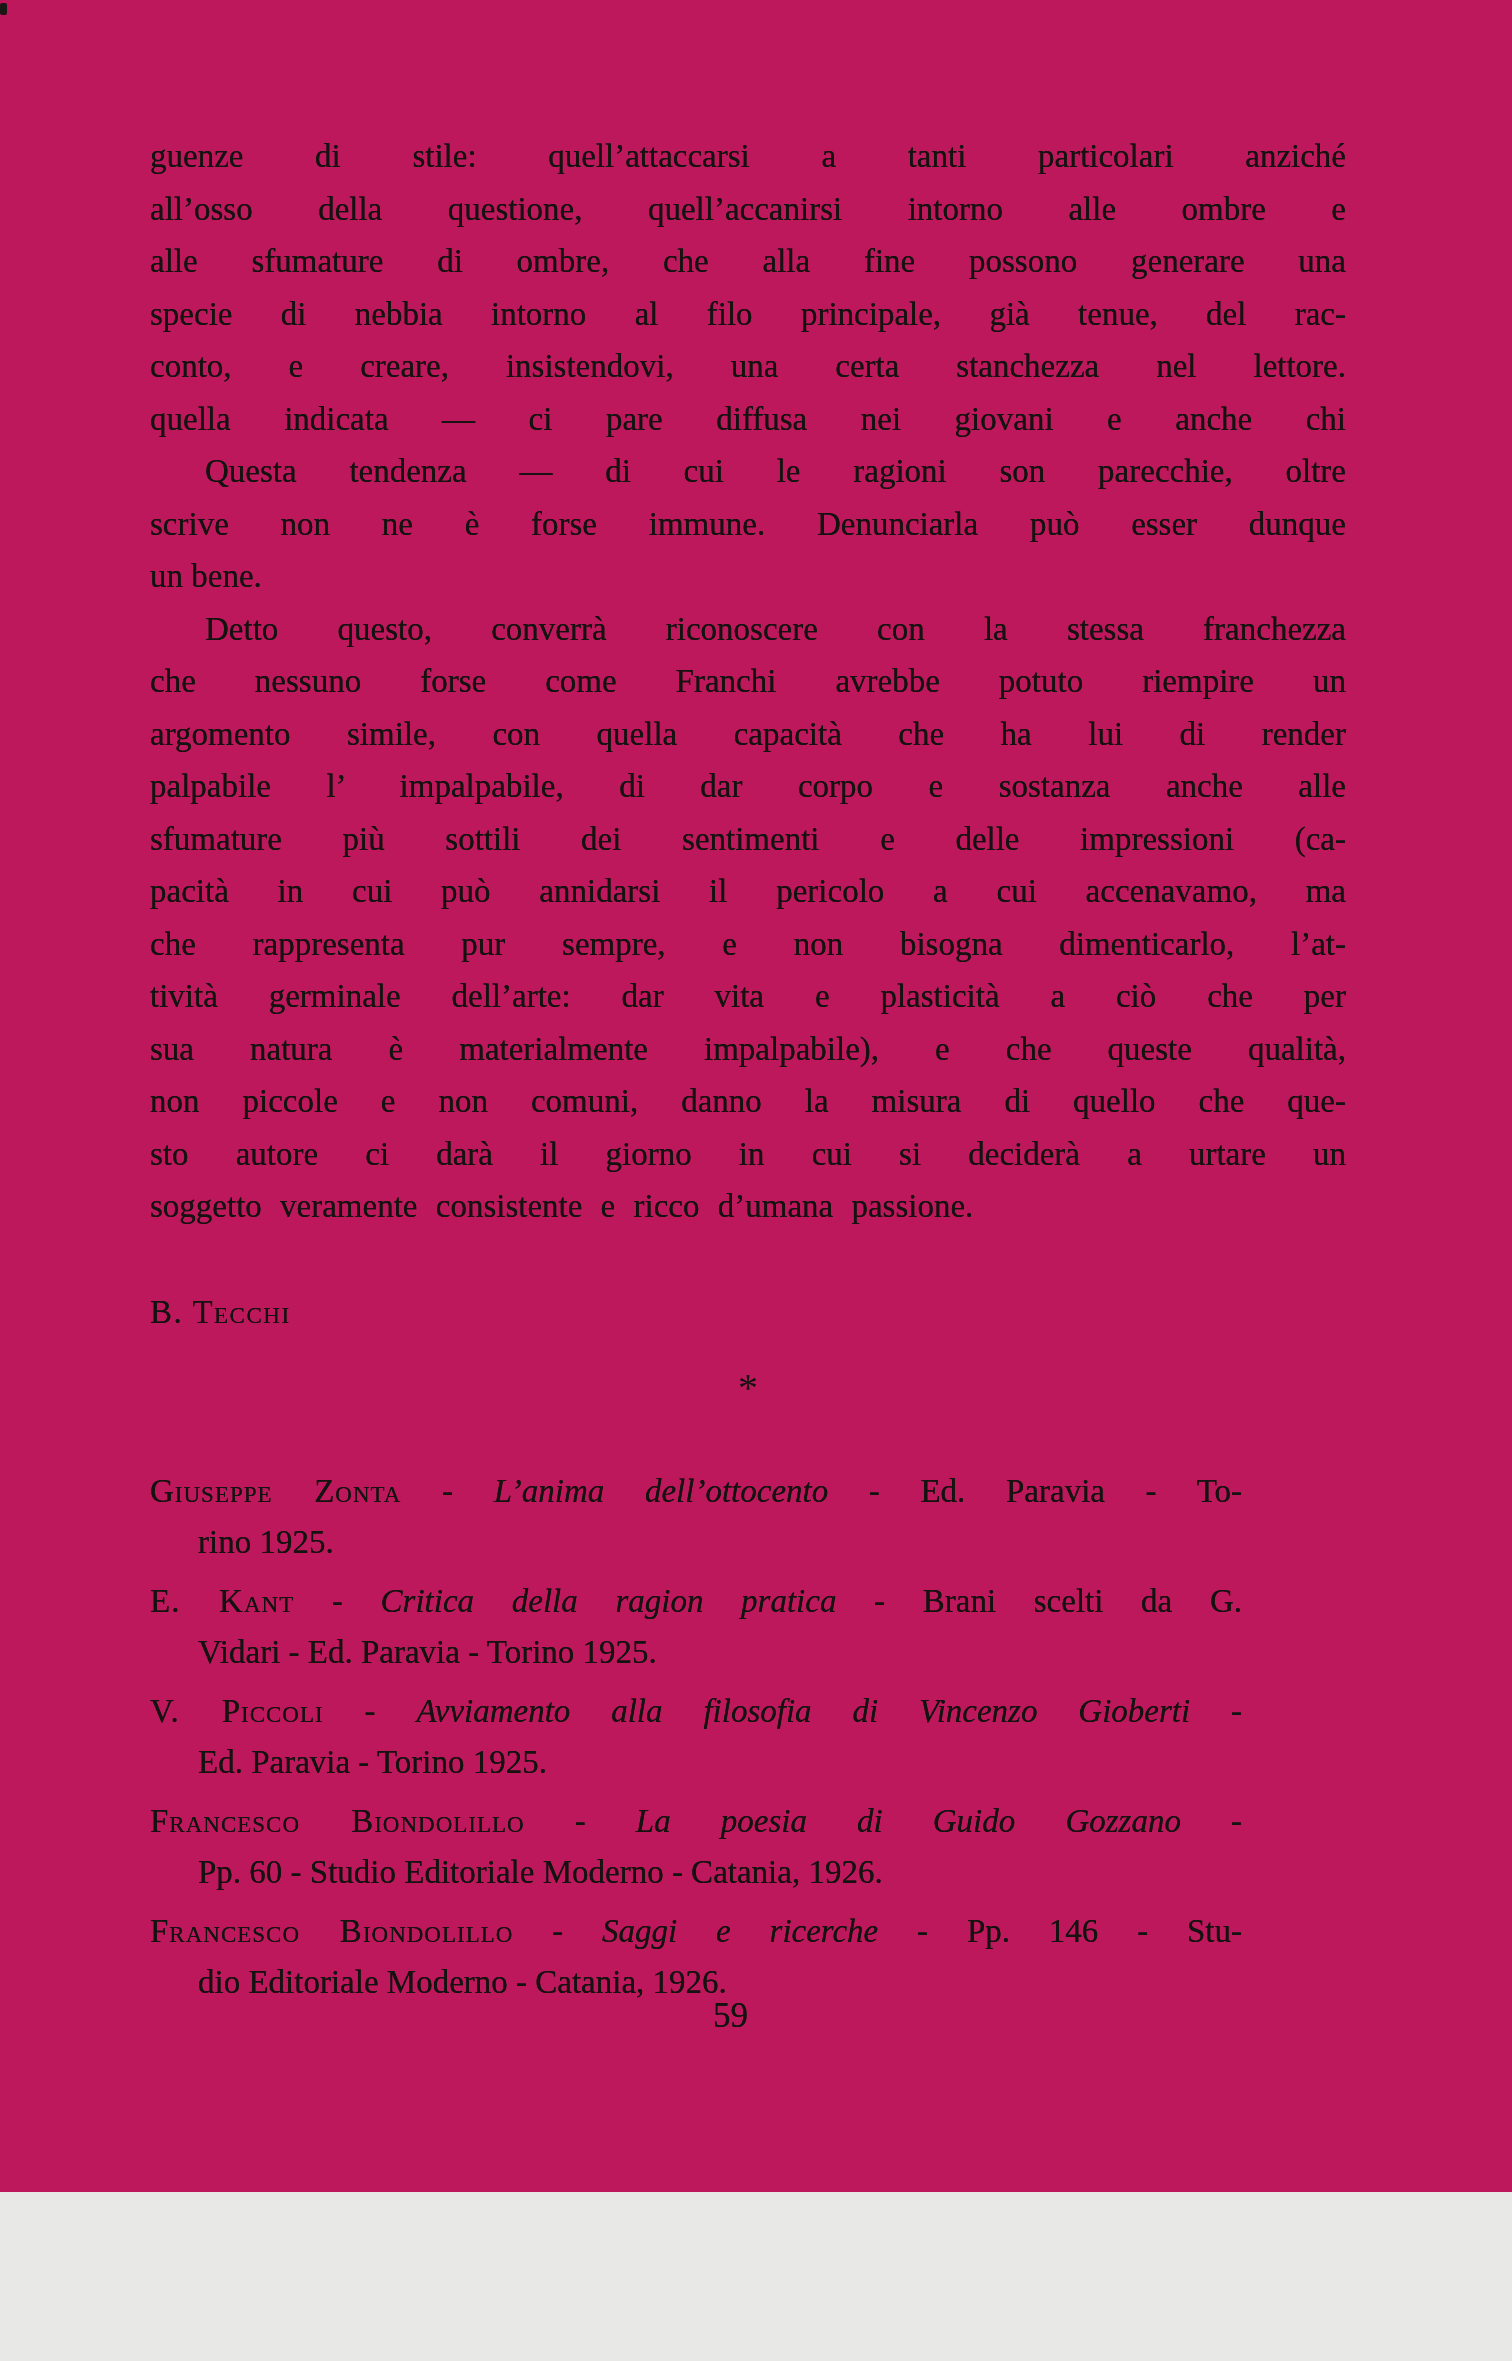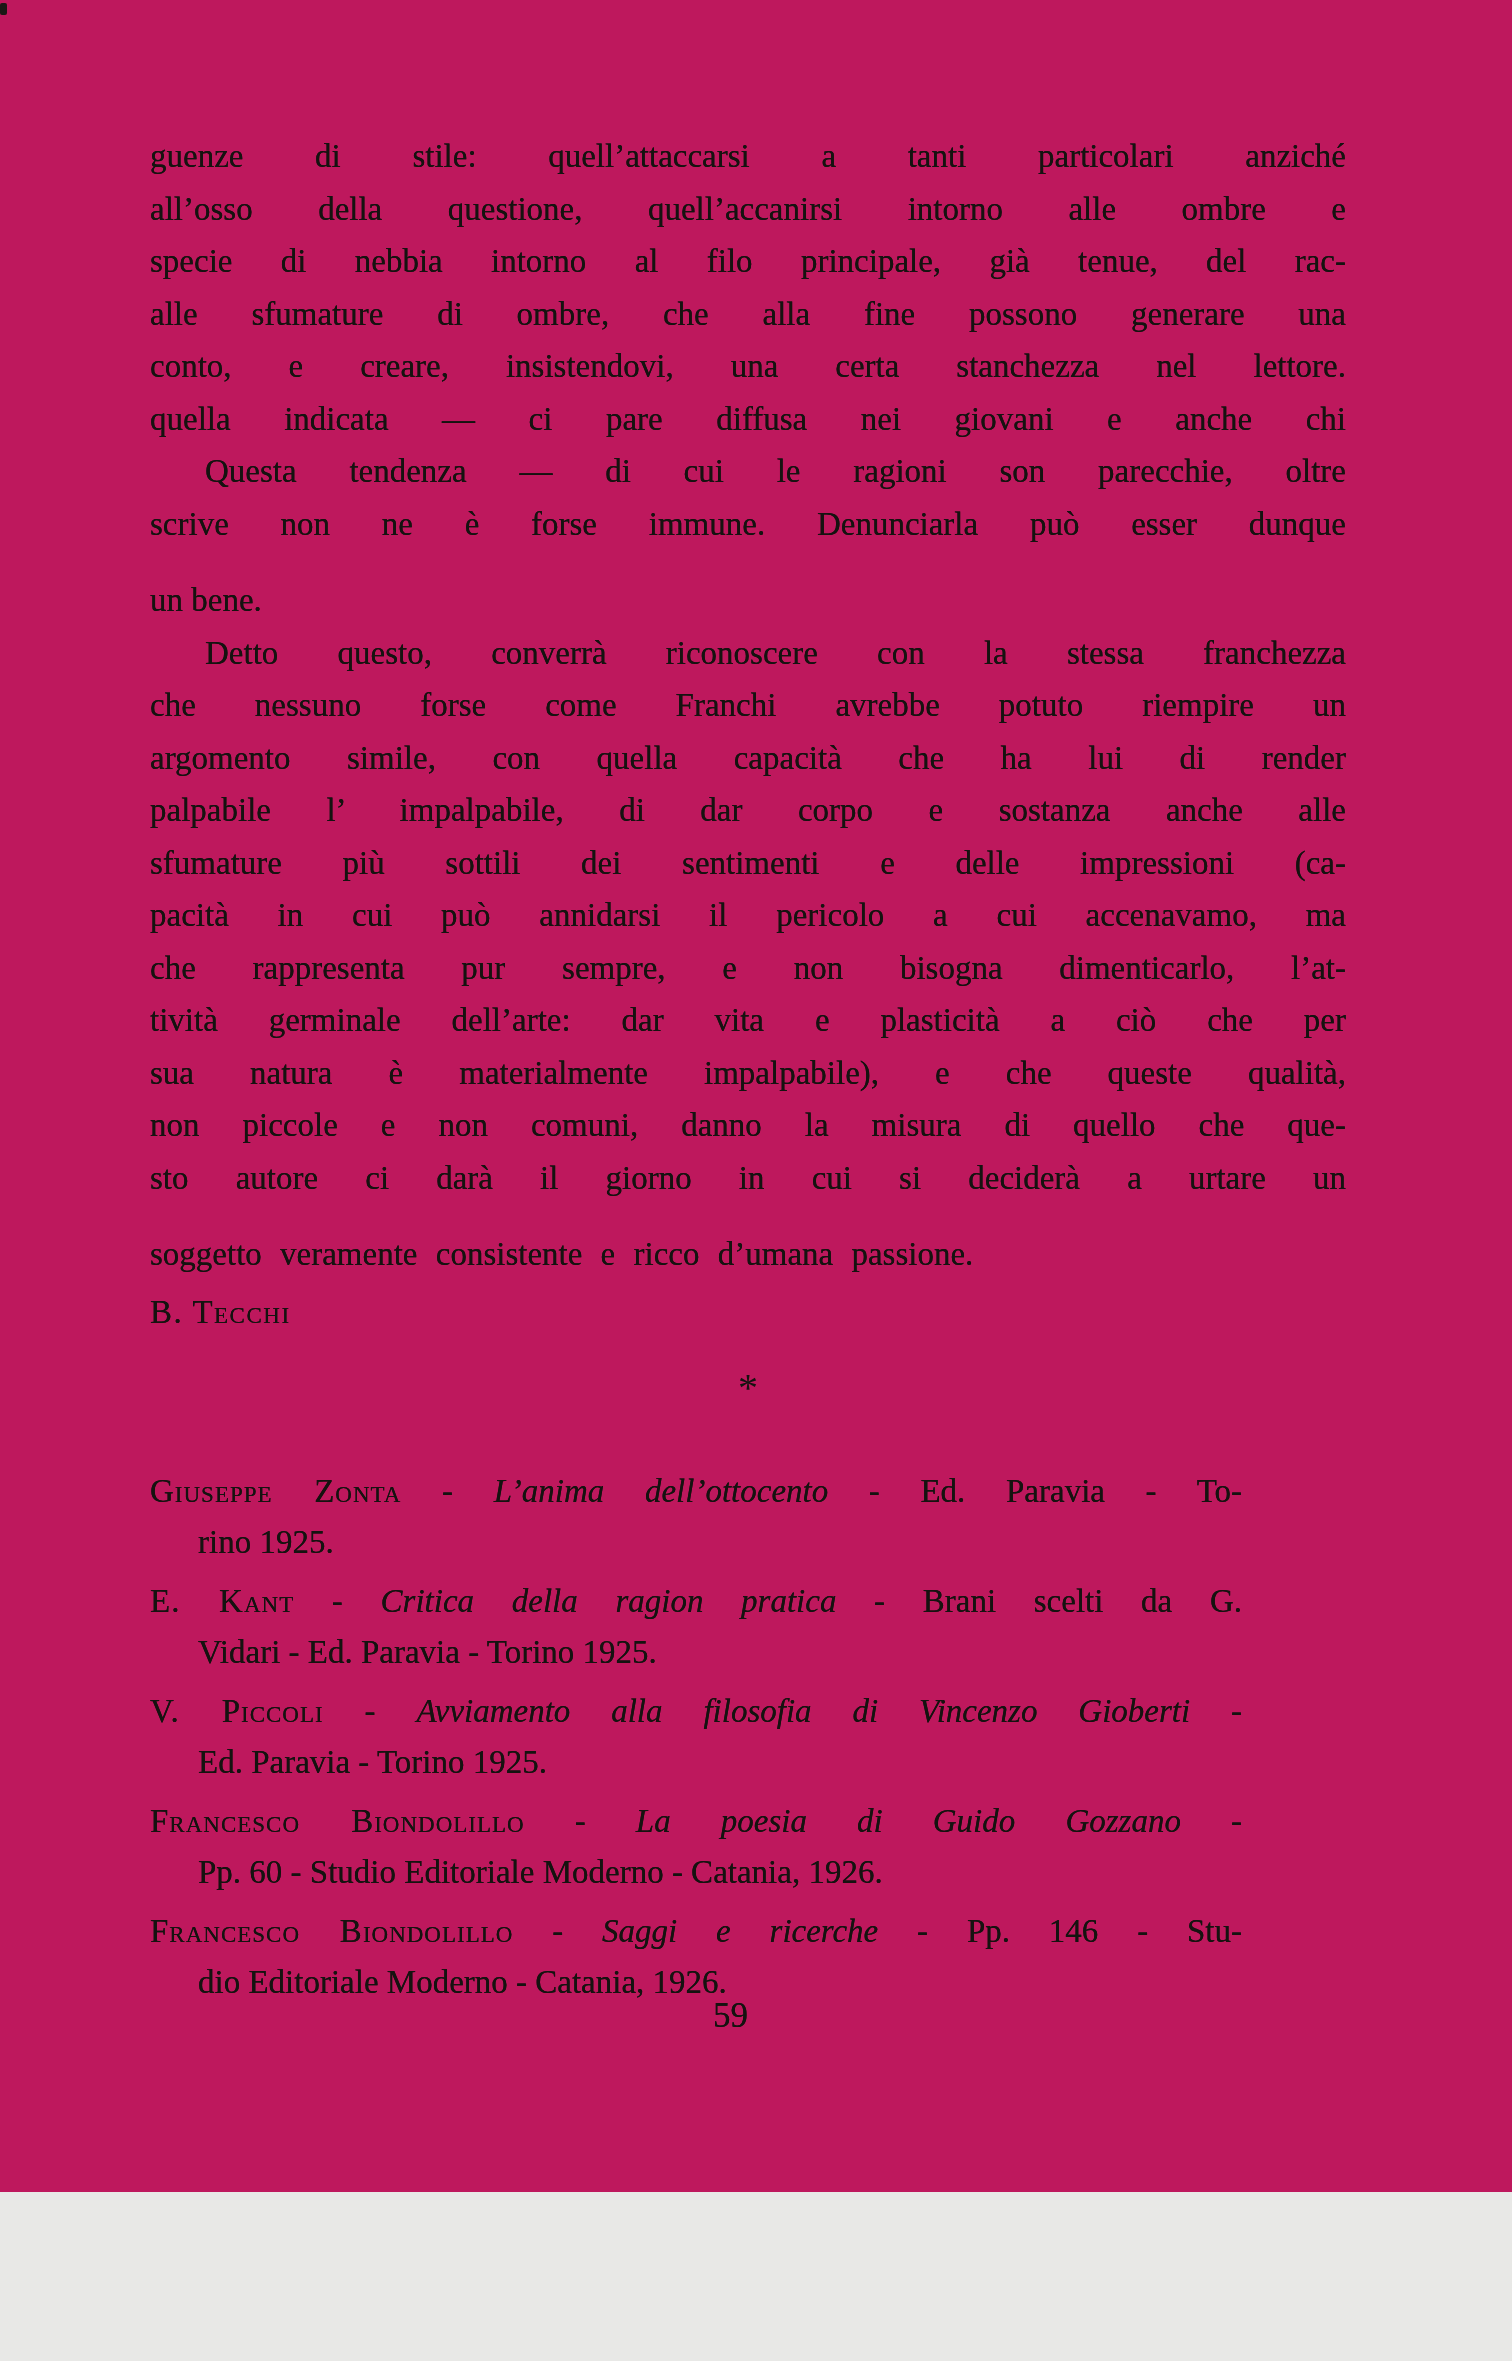--- a/index.html
+++ b/index.html
@@ -13,21 +13,21 @@
     overflow:hidden;
   }
   .body-block { position:absolute; left:150px; top:130px; width:1196px; }
   .line {
     font-size:33px; line-height:52.5px;
     text-align:justify; text-align-last:justify;
     text-shadow:0 0 0.5px currentColor;
     white-space:normal;
   }
   .line.indent { text-indent:55px; }
-  .line.nojust { text-align:right; text-align-last:left;margin-top:24px; }
+  .line.nojust { text-align:right; text-align-last:left; }
   .line.loose  { word-spacing:10px; }
 
   .signature-block {
     position:absolute; left:150px; top:1292px; width:1196px;
     box-sizing:border-box; padding-right:180px;
     font-size:33px; line-height:40px;
     font-variant:small-caps; letter-spacing:1.5px;
     text-shadow:0 0 0.5px currentColor;
   }
   .separator-block {
@@ -66,22 +66,22 @@
 
 <div class="page">
 
   <div class="speck tl"></div>
   <div class="speck bl"></div>
 
   <div class="body-block">
     <div>
       <div class="line">guenze di stile: quell’attaccarsi a tanti particolari anziché</div>
       <div class="line">all’osso della questione, quell’accanirsi intorno alle ombre e</div>
+      <div class="line">alle sfumature di ombre, che alla fine possono generare una</div>
       <div class="line">specie di nebbia intorno al filo principale, già tenue, del rac-</div>
-      <div class="line">alle sfumature di ombre, che alla fine possono generare una</div>
       <div class="line">conto, e creare, insistendovi, una certa stanchezza nel lettore.</div>
     </div>
     <div>
       <div class="line">quella indicata — ci pare diffusa nei giovani e anche chi</div>
       <div class="line indent">Questa tendenza — di cui le ragioni son parecchie, oltre</div>
       <div class="line">scrive non ne è forse immune. Denunciarla può esser dunque</div>
       <div class="line nojust">un bene.</div>
     </div>
     <div>
       <div class="line indent">Detto questo, converrà riconoscere con la stessa franchezza</div>

